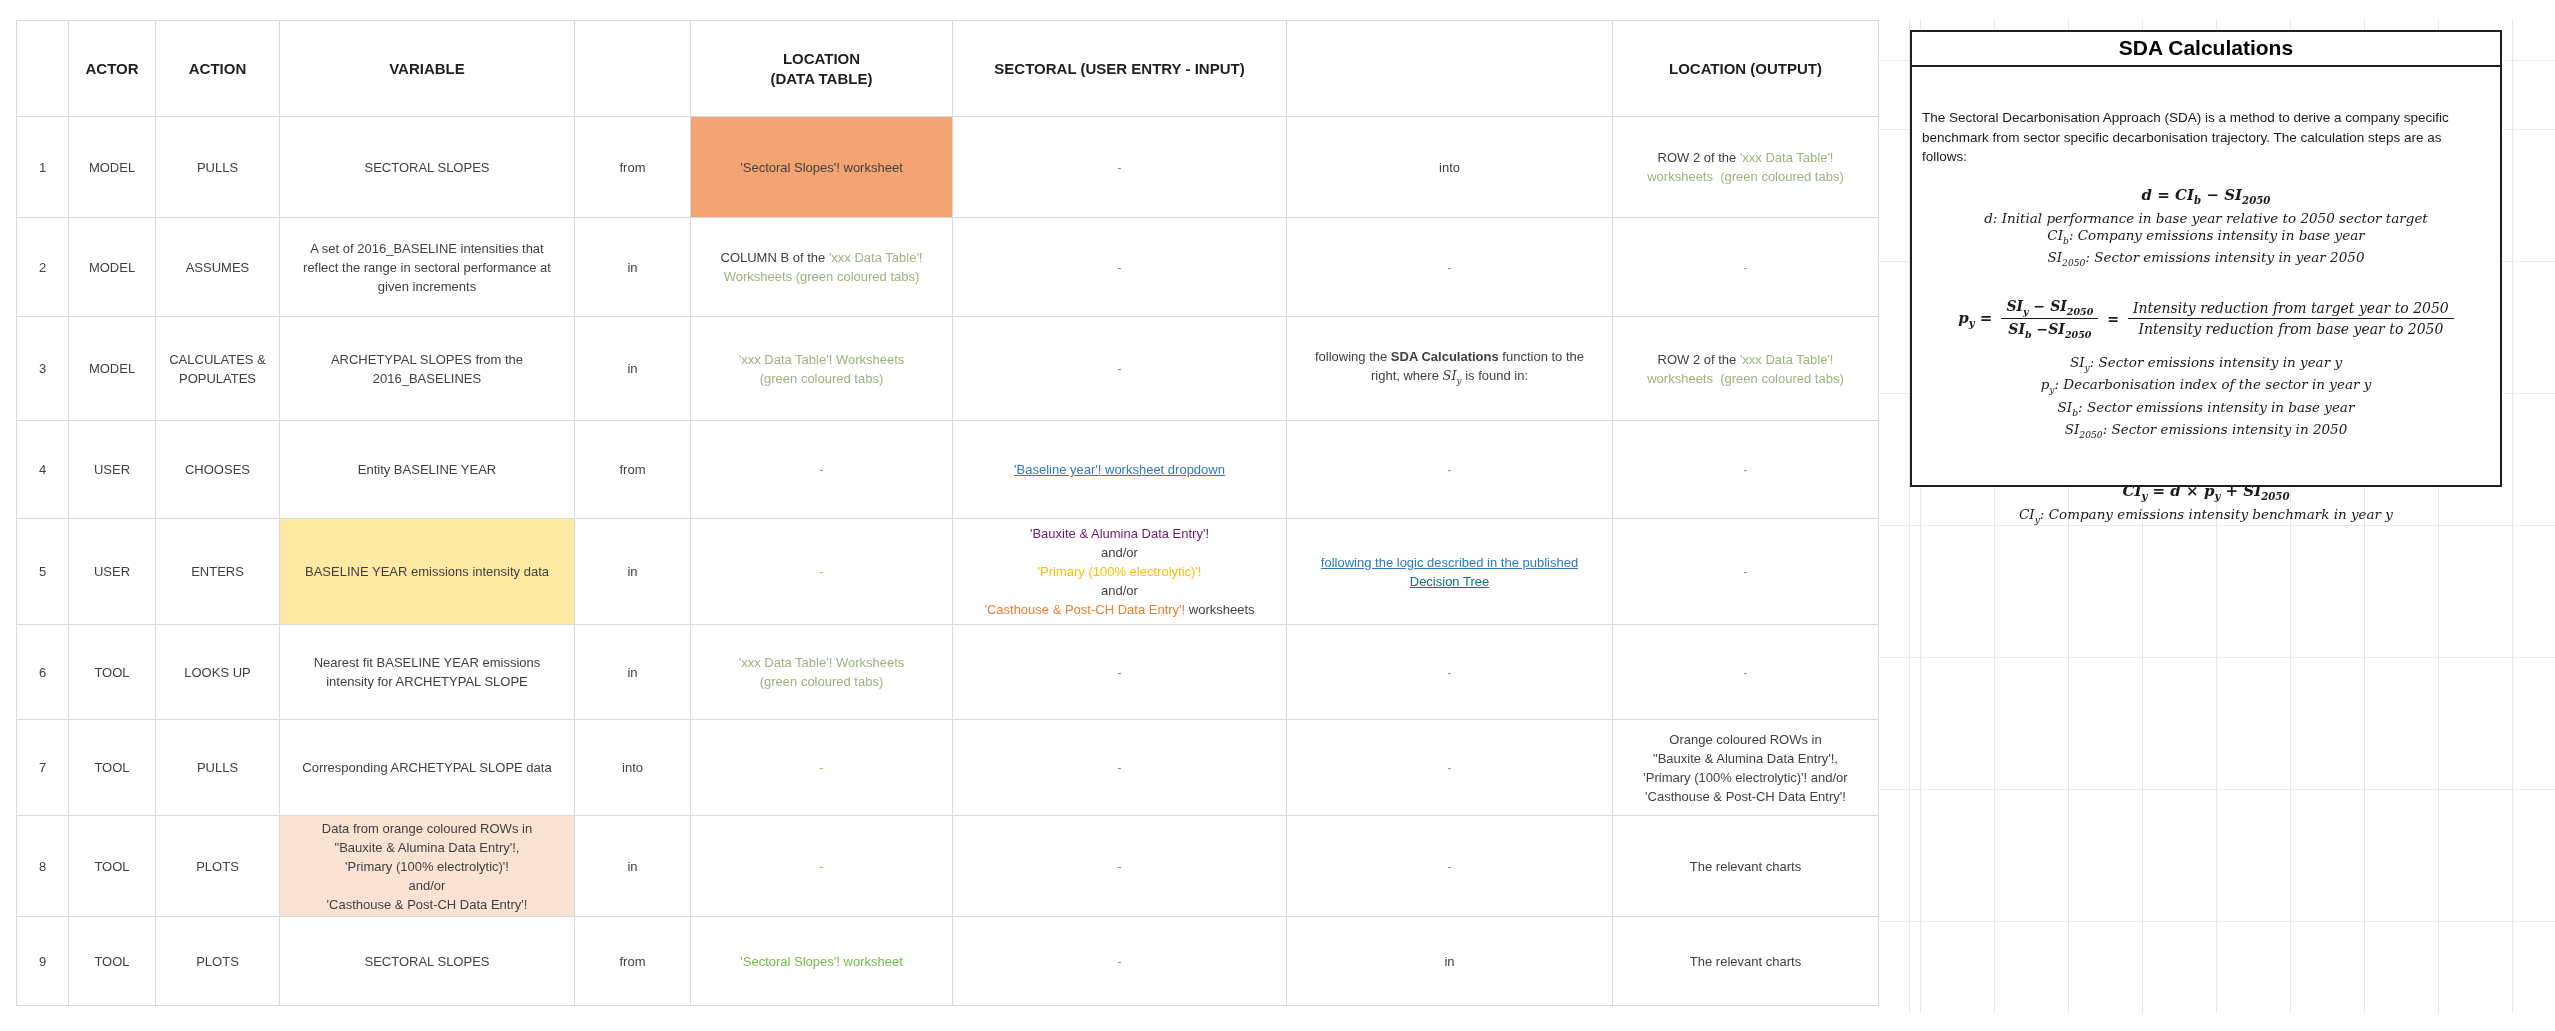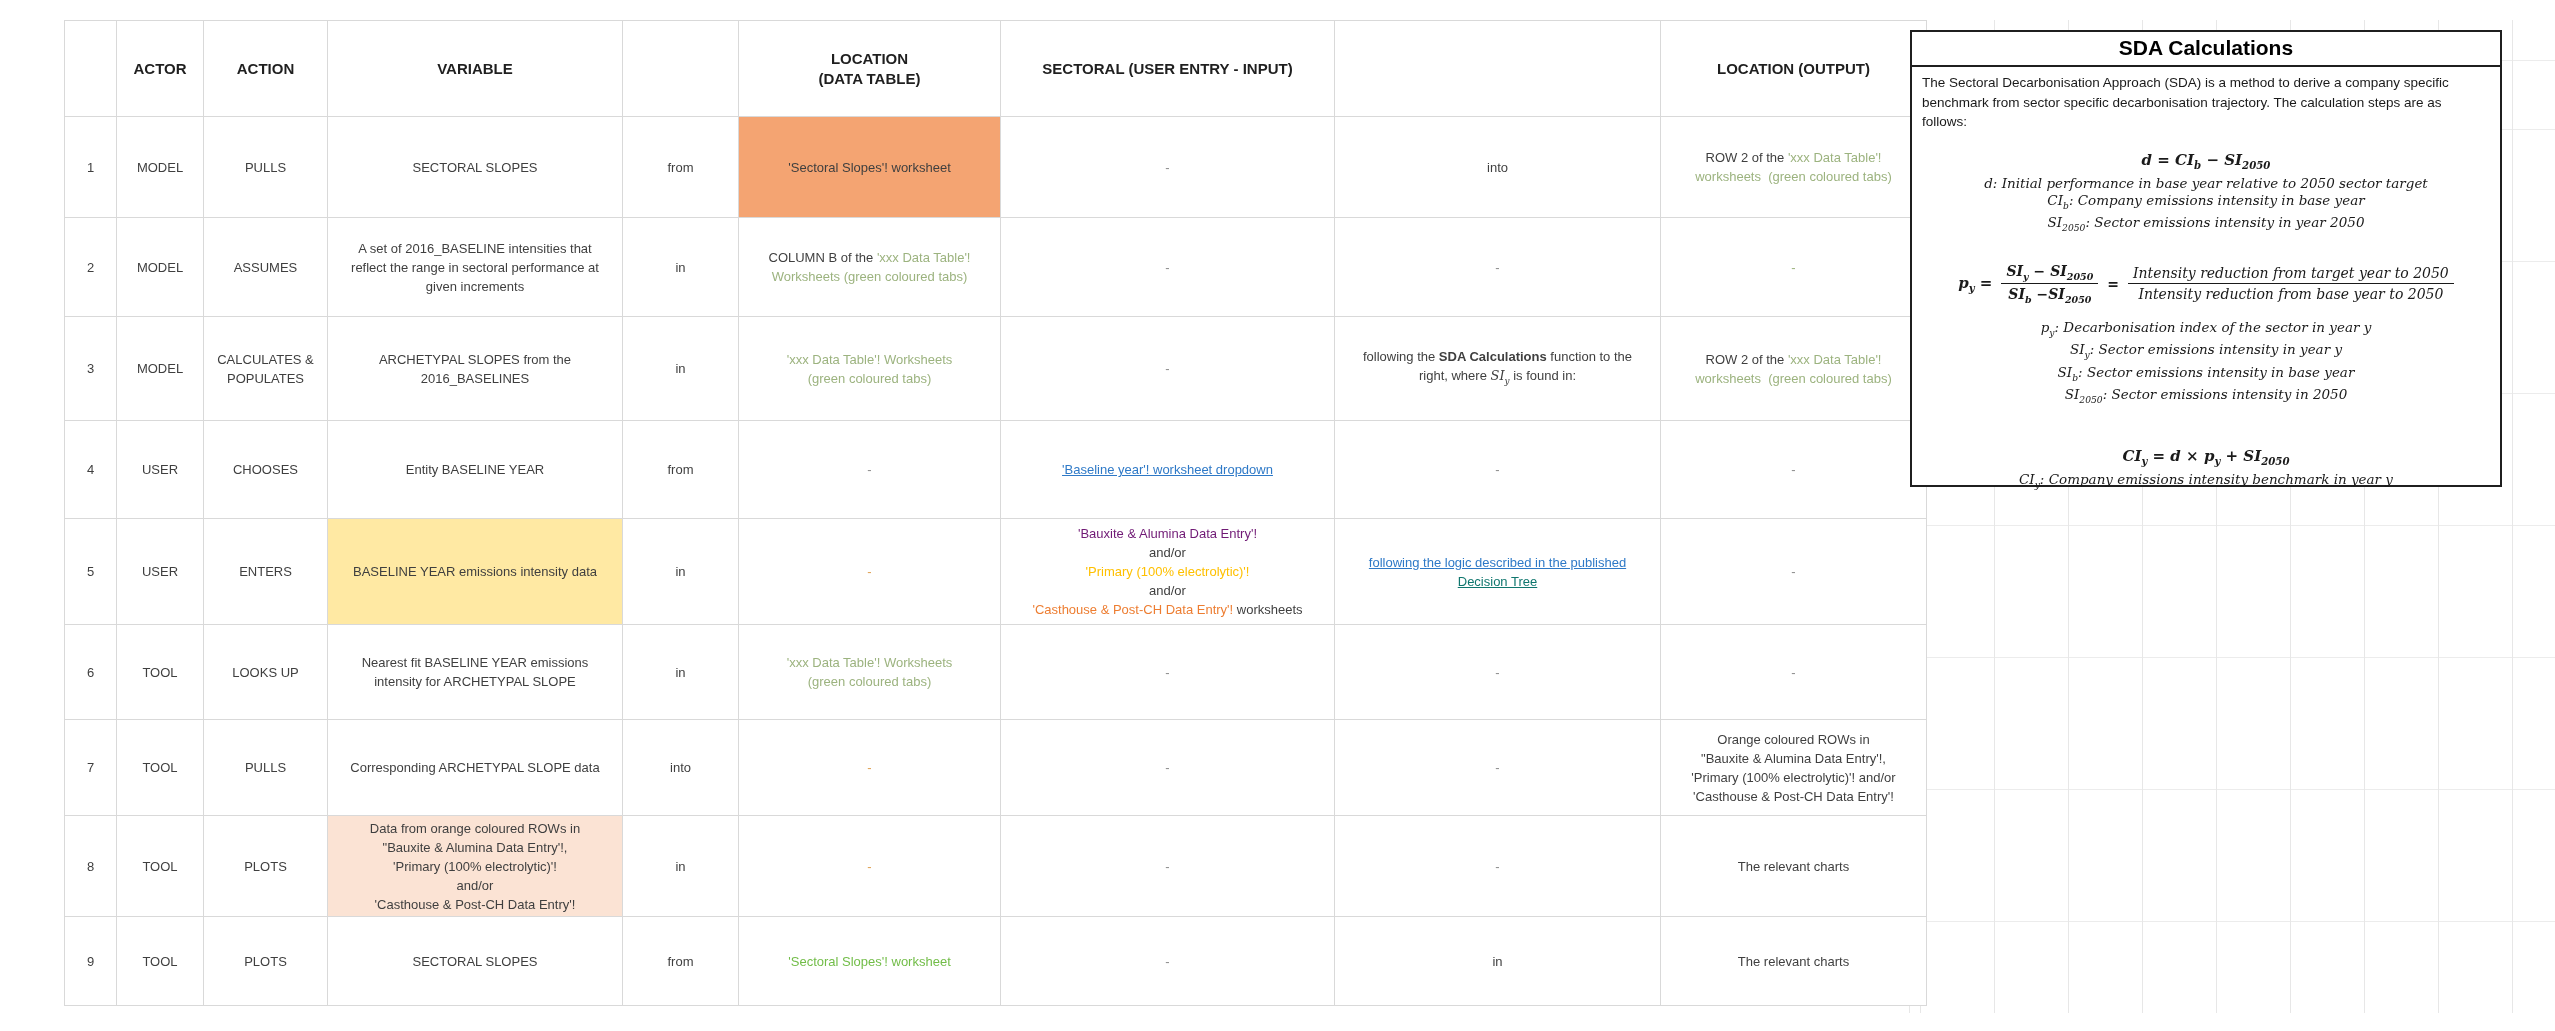--- a/index.html
+++ b/index.html
@@ -10,41 +10,41 @@
   
   #grid-bg{
     position:absolute;left:1878px;top:20px;width:677px;height:993px;z-index:0;
     background-image:
       repeating-linear-gradient(to right,#e7e7e7 0 1px,transparent 1px 74px),
       repeating-linear-gradient(to bottom,#ececec 0 1px,transparent 1px 132px);
     background-position:42px 109px;
   }
   
   #tbl-wrap{position:absolute;left:16px;top:20px;z-index:1;}
-  table.main{border-collapse:collapse;table-layout:fixed;background:#fff;margin-left:48px;}
+  table.main{border-collapse:collapse;table-layout:fixed;background:#fff;}
   table.main td,table.main th{
     border:1px solid #d9d9d9;text-align:center;vertical-align:middle;
     padding:2px 4px;overflow:hidden;
   }
   table.main th{
     font-size:15px;font-weight:bold;color:#1f1f1f;line-height:20px;background:#fff;
   }
   table.main td{font-size:13px;color:#3f3f3f;line-height:19px;}
   .ln{white-space:pre-wrap;}
   .lnk{text-decoration:underline;cursor:pointer;}
   
   #sda-box{
     position:absolute;left:1910px;top:30px;width:592px;height:457px;z-index:2;
     background:#ffffff;border:2px solid #1f1f1f;box-sizing:border-box;
   }
   #sda-title{
     font-size:21px;font-weight:bold;color:#000;text-align:center;
     padding:4px 0 5px 0;border-bottom:2px solid #1f1f1f;
   }
-  #sda-body{padding:6px 10px 0 10px;}
+  #sda-body{padding:6px 10px 0 10px;margin-top:35px;}
   #sda-intro{
     font-size:13.5px;color:#1a1a1a;line-height:1.45;text-align:left;margin-bottom:18px;
   }
   .eq{
     font-family:"DejaVu Serif",serif;font-size:15px;color:#1a1a1a;text-align:center;
     line-height:20px;
   }
   .def{
     font-family:"DejaVu Serif",serif;font-size:13.5px;color:#1a1a1a;text-align:center;
     line-height:17.5px;
@@ -413,22 +413,22 @@
             <span class="num"><span style="font-weight: bold; font-style: italic;">SI</span><sub style="font-weight: bold; font-style: italic;">y</sub><span style="font-weight: bold;"> − </span><span style="font-weight: bold; font-style: italic;">SI</span><sub style="font-weight: bold; font-style: italic;">2050</sub></span>
             <span class="den"><span style="font-weight: bold; font-style: italic;">SI</span><sub style="font-weight: bold; font-style: italic;">b</sub><span style="font-weight: bold;"> −</span><span style="font-weight: bold; font-style: italic;">SI</span><sub style="font-weight: bold; font-style: italic;">2050</sub></span>
           </span>
           <span style="font-weight: bold;">=</span>
           <span class="frac">
             <span class="num"><span style="font-style: italic;">Intensity reduction from target year to 2050</span></span>
             <span class="den"><span style="font-style: italic;">Intensity reduction from base year to 2050</span></span>
           </span>
         </div>
         <div style="height: 14px;"></div>
+        <div class="def"><span style="font-style: italic;">SI</span><sub style="font-style: italic;">y</sub><span style="font-style: italic;">: Sector emissions intensity in year y</span></div>
         <div class="def"><span style="font-style: italic;">p</span><sub style="font-style: italic;">y</sub><span style="font-style: italic;">: Decarbonisation index of the sector in year y</span></div>
-        <div class="def"><span style="font-style: italic;">SI</span><sub style="font-style: italic;">y</sub><span style="font-style: italic;">: Sector emissions intensity in year y</span></div>
         <div class="def"><span style="font-style: italic;">SI</span><sub style="font-style: italic;">b</sub><span style="font-style: italic;">: Sector emissions intensity in base year</span></div>
         <div class="def"><span style="font-style: italic;">SI</span><sub style="font-style: italic;">2050</sub><span style="font-style: italic;">: Sector emissions intensity in 2050</span></div>
         <div style="height: 38px;"></div>
         <div class="eq"><span style="font-weight: bold; font-style: italic;">CI</span><sub style="font-weight: bold; font-style: italic;">y</sub><span style="font-weight: bold;"> = </span><span style="font-weight: bold; font-style: italic;">d</span><span style="font-weight: bold;"> × </span><span style="font-weight: bold; font-style: italic;">p</span><sub style="font-weight: bold; font-style: italic;">y</sub><span style="font-weight: bold;"> + </span><span style="font-weight: bold; font-style: italic;">SI</span><sub style="font-weight: bold; font-style: italic;">2050</sub></div>
         <div class="def"><span style="font-style: italic;">CI</span><sub style="font-style: italic;">y</sub><span style="font-style: italic;">: Company emissions intensity benchmark in year y</span></div>
       </div>
   </div>
 </div>
 
 </body></html>

